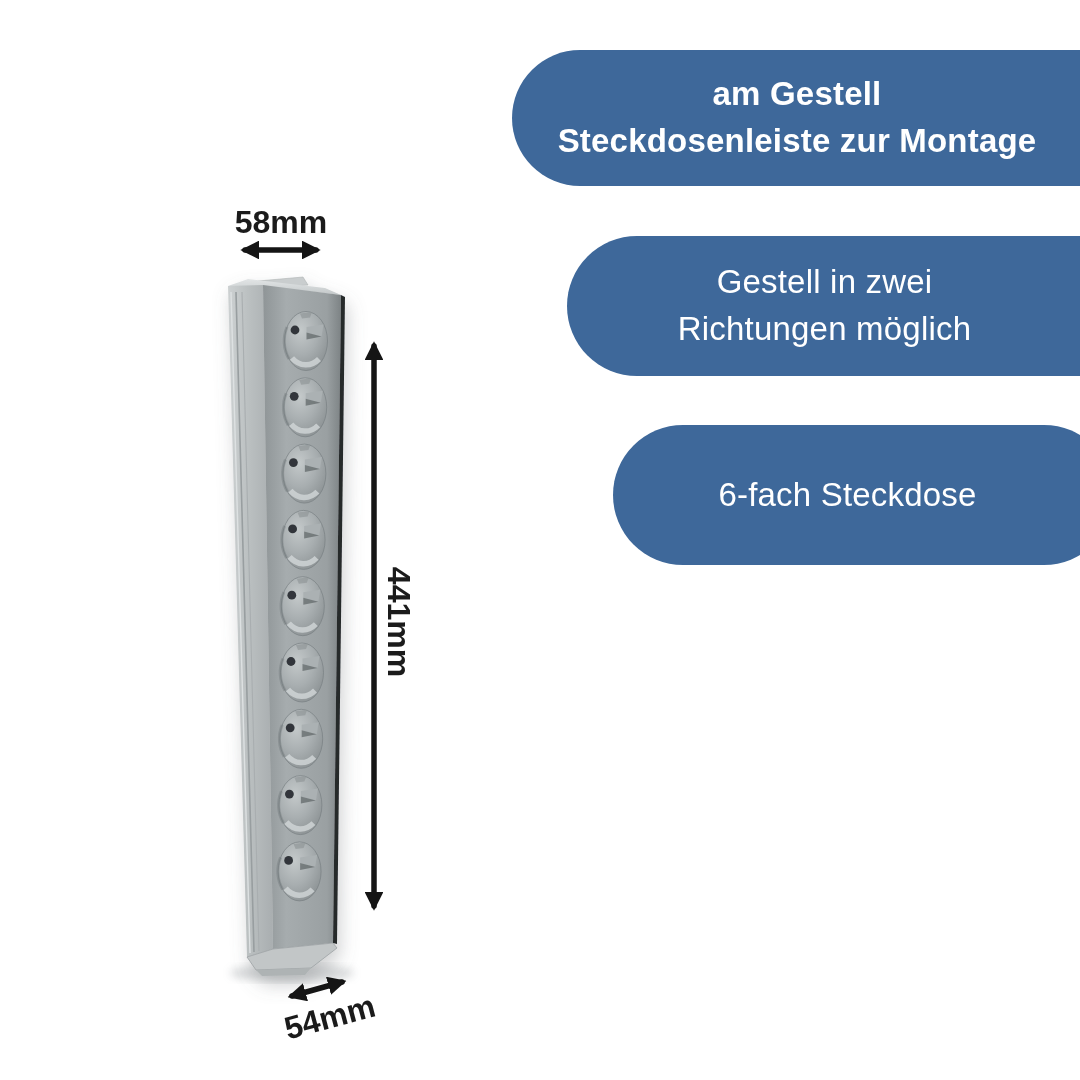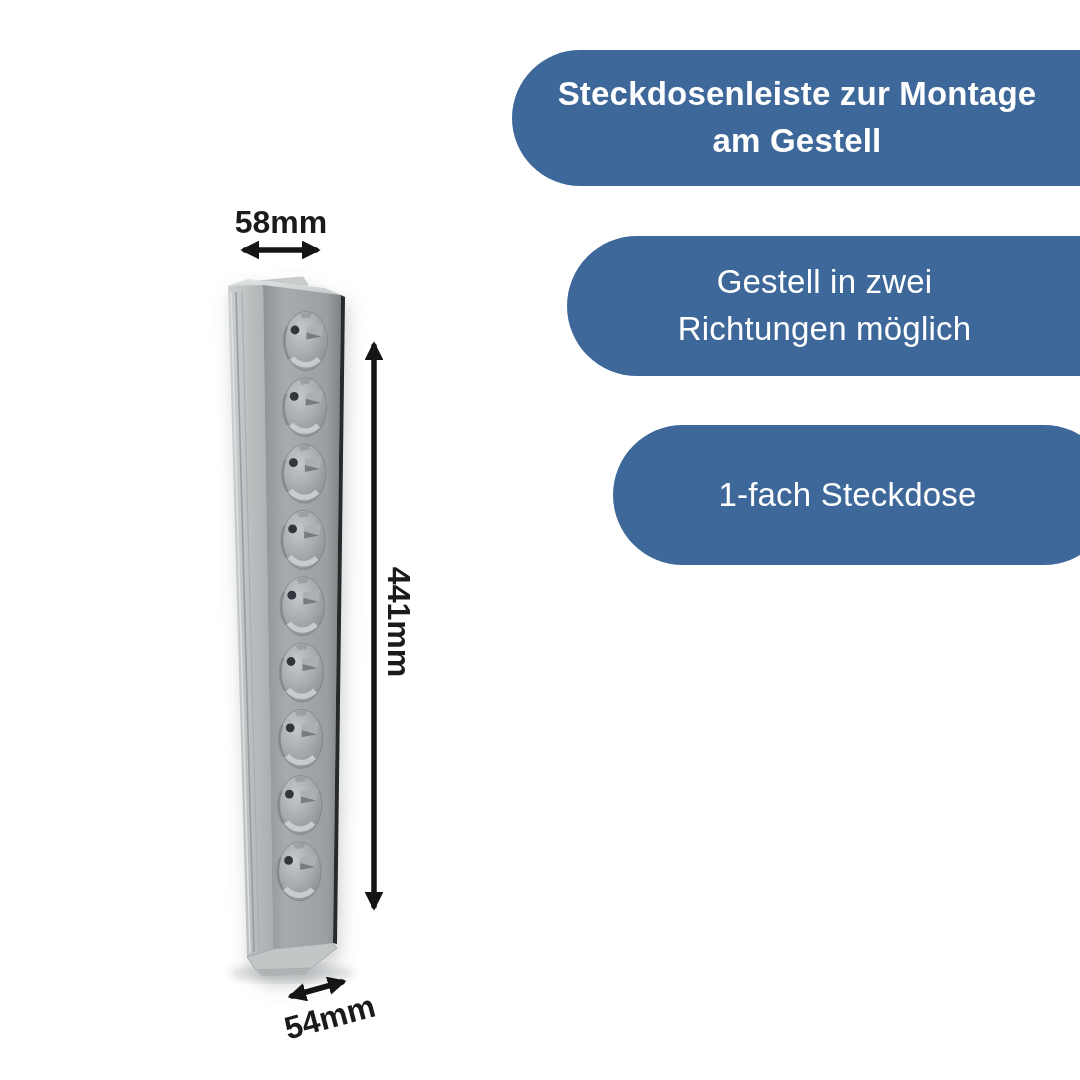--- a/index.html
+++ b/index.html
@@ -178,23 +178,23 @@
     <g>
       <path class="arrow" d="M292,996 L342,982"></path>
     </g>
 
     <text class="dim" x="281" y="233" text-anchor="middle">58mm</text>
     <text class="dim" x="399" y="622" text-anchor="middle" dominant-baseline="central" transform="rotate(90 399 622)">441mm</text>
     <text class="dim" x="330" y="1028" text-anchor="middle" transform="rotate(-15 330 1018)">54mm</text>
   </svg>
 
   <div class="badge b1 bold">
+    <div class="line">am Gestell</div>
     <div class="line">Steckdosenleiste zur Montage</div>
-    <div class="line">am Gestell</div>
   </div>
   <div class="badge b2">
     <div class="line">Gestell in zwei</div>
     <div class="line">Richtungen möglich</div>
   </div>
   <div class="badge b3">
-    <div class="line">1-fach Steckdose</div>
+    <div class="line">6-fach Steckdose</div>
   </div>
 </div>
 
 </body></html>

